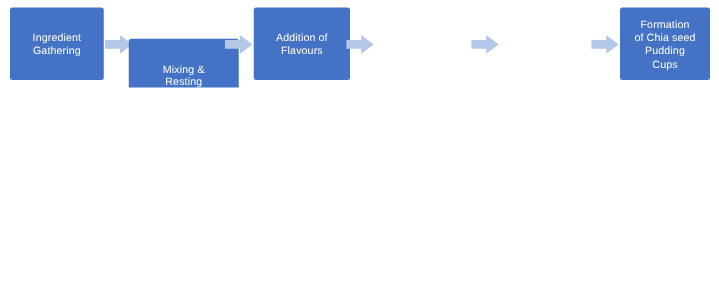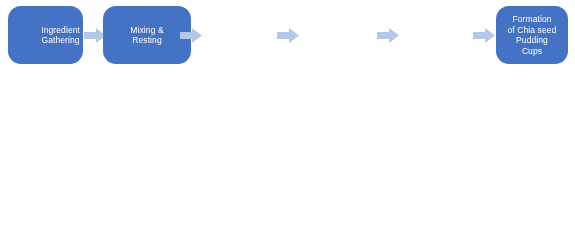--- a/index.html
+++ b/index.html
@@ -17,21 +17,21 @@
     position: relative;
     width: 575px;
     height: 70px;
     background: #ffffff;
   }
   .process-step {
     position: absolute;
     top: 6px;
     height: 58px;
     background: #4472c4;
-    border-radius: 13px;
+    border-radius: 2px;
     display: flex;
     align-items: center;
     justify-content: center;
     box-sizing: border-box;
     padding: 2px 3px;
   }
   .step-label {
     color: #ffffff;
     font-family: "Liberation Sans", sans-serif;
     font-size: 8.5px;
@@ -45,22 +45,22 @@
     top: 28px;
     width: 22px;
     height: 15px;
   }
   .flow-arrow svg {
     display: block;
     width: 22px;
     height: 15px;
   }
   
-  .step-1 { left: 8px;   width: 75px; justify-content: flex-end; }
-  .step-2 { left: 103px; width: 88px; }
+  .step-1 { left: 8px;   width: 75px; }
+  .step-2 { left: 103px; width: 88px; margin-top: 25px; }
   .step-3 { left: 203px; width: 77px; }
   .step-4 { left: 298px; width: 75px; }
   .step-5 { left: 403px; width: 75px; }
   .step-6 { left: 496px; width: 72px; }
   
   .arrow-1 { left: 84px;  }
   .arrow-2 { left: 180px; }
   .arrow-3 { left: 277px; }
   .arrow-4 { left: 377px; }
   .arrow-5 { left: 473px; }
@@ -85,20 +85,24 @@
     <span class="step-label">Mixing &amp;
 Resting</span>
   </div>
 
   <div class="flow-arrow arrow-2">
     <svg viewBox="0 0 22 15" xmlns="http://www.w3.org/2000/svg" aria-hidden="true">
       <polygon points="0,4 12,4 12,0 22,7.5 12,15 12,11 0,11" fill="#b4c7e7"></polygon>
     </svg>
   </div>
 
+  <div class="process-step step-3">
+    <span class="step-label">Addition of
+Flavours</span>
+  </div>
 
   <div class="flow-arrow arrow-3">
     <svg viewBox="0 0 22 15" xmlns="http://www.w3.org/2000/svg" aria-hidden="true">
       <polygon points="0,4 12,4 12,0 22,7.5 12,15 12,11 0,11" fill="#b4c7e7"></polygon>
     </svg>
   </div>
 
 
   <div class="flow-arrow arrow-4">
     <svg viewBox="0 0 22 15" xmlns="http://www.w3.org/2000/svg" aria-hidden="true">

